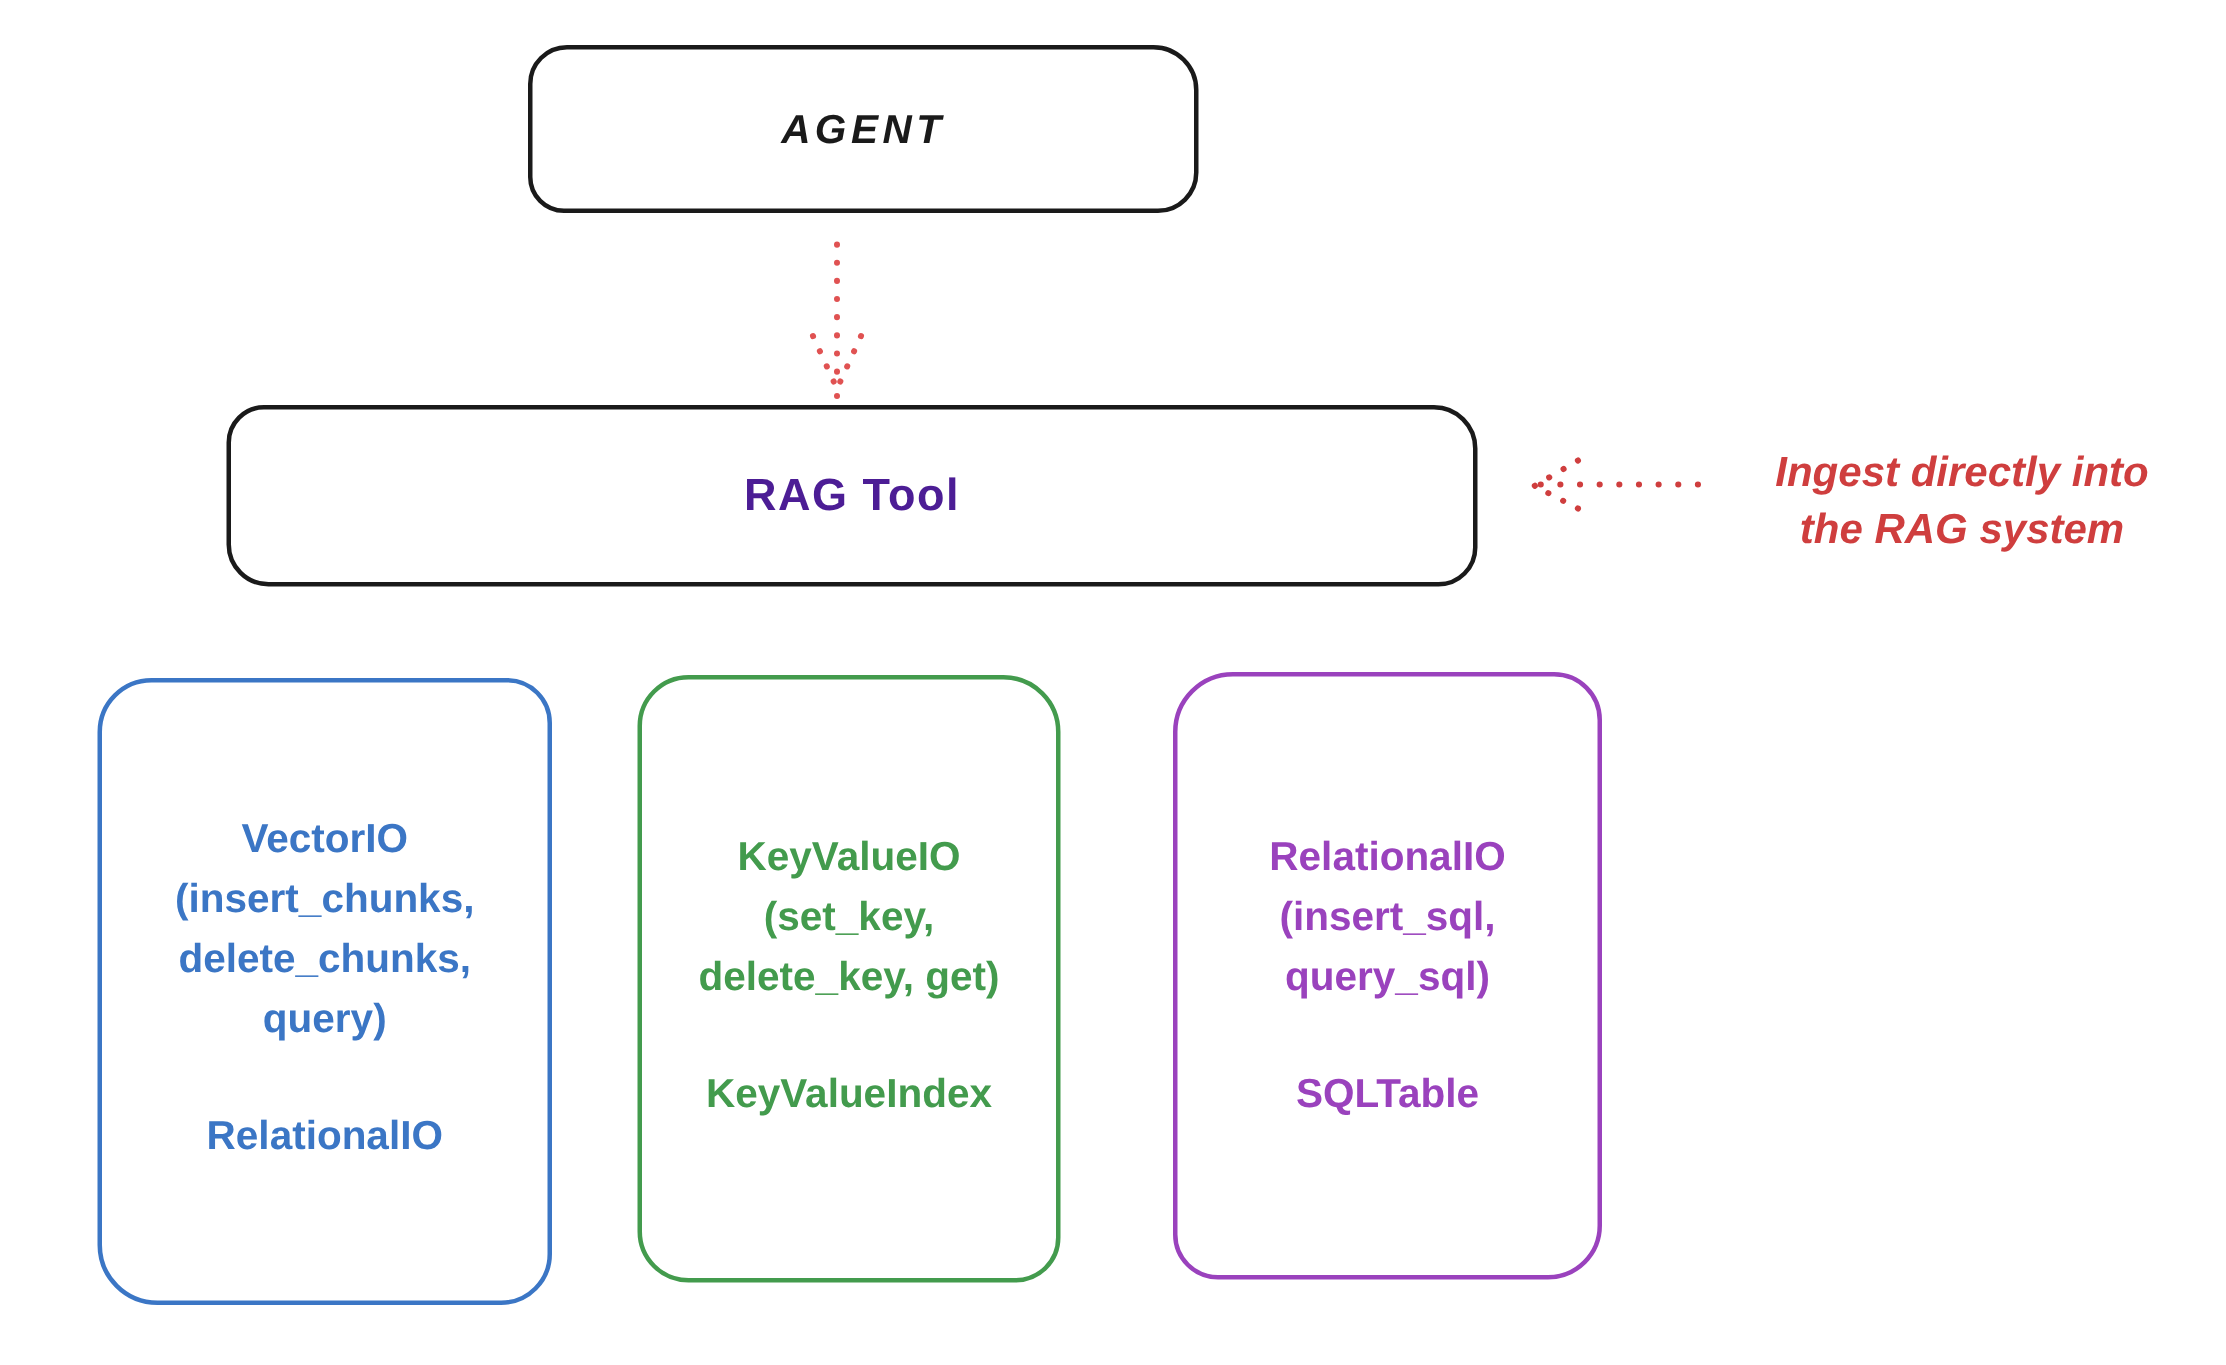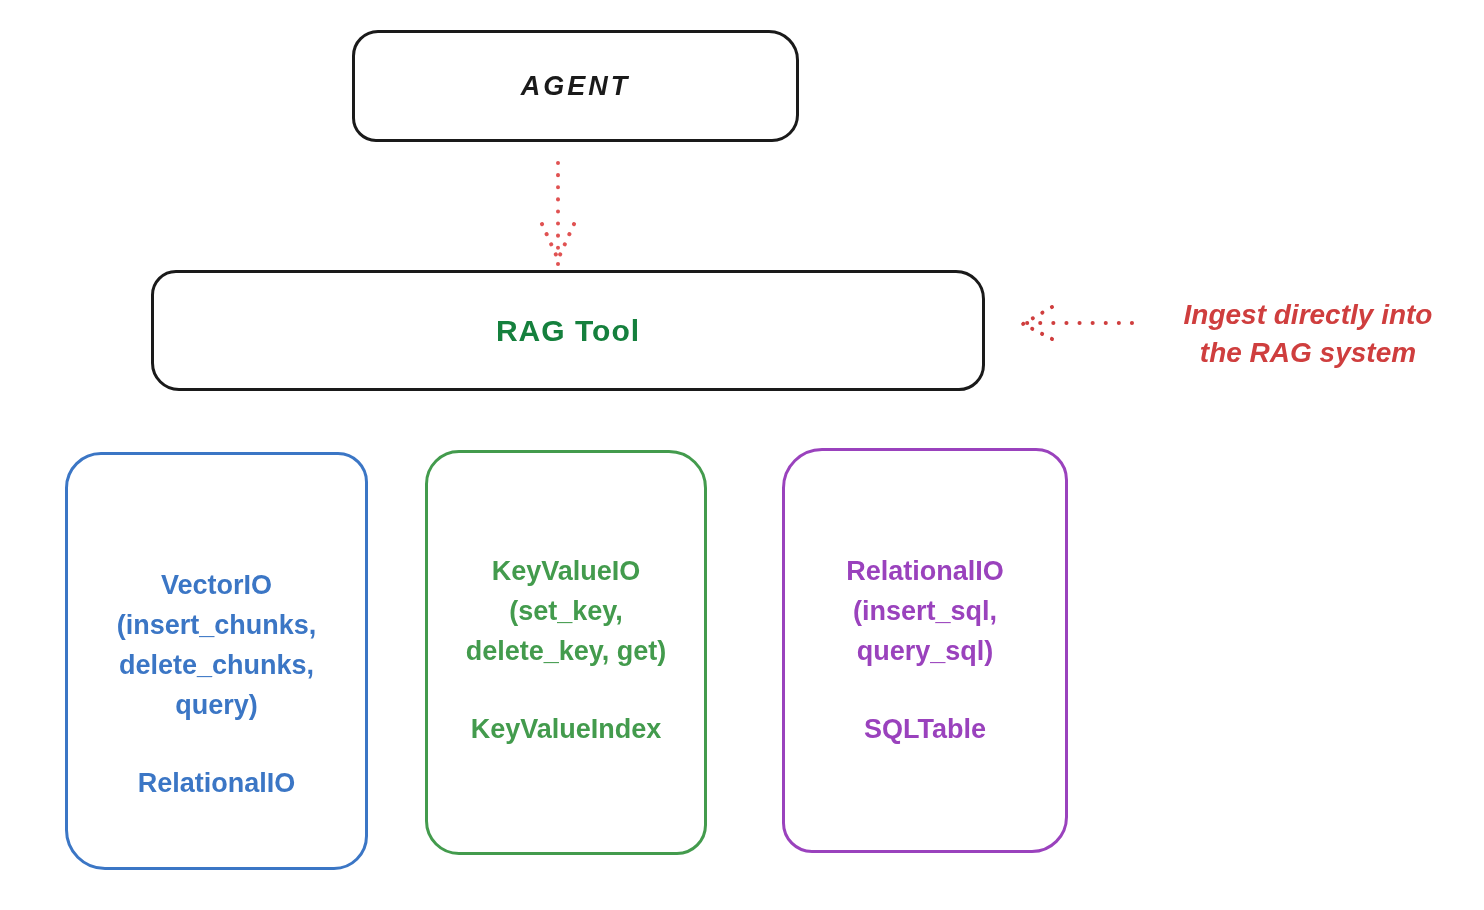--- a/index.html
+++ b/index.html
@@ -26,21 +26,21 @@
   .agent-label{
     font-size:27px;font-weight:700;letter-spacing:3px;
     color:#1a1a1a;font-style:italic;
   }
   .ragtool-box{
     left:151px;top:270px;width:834px;height:121px;
     border-radius:25px 29px 26px 28px;
   }
   .ragtool-label{
     font-size:30px;font-weight:600;letter-spacing:1px;
-    color:#15803d;
+    color:#4c1d95;
   }
   .arrow-svg{position:absolute;}
   .annotation{
     position:absolute;left:1140px;top:284px;width:336px;
     text-align:center;
     color:#cf3e3e;
     font-size:28px;font-weight:700;line-height:38px;
     white-space:pre-line;
     font-style:italic;
     margin-top:12px;
@@ -55,21 +55,21 @@
     font-size:27px;font-weight:600;line-height:40px;
   }
   .backend-index{
     font-size:27px;font-weight:600;line-height:40px;
     margin-top:38px;
   }
   .vector-box{
     left:65px;top:452px;width:303px;height:418px;
     border-color:#3b76c5;color:#3b76c5;
     border-radius:36px 30px 34px 40px;
-    padding-top:110px;
+    padding-top:84px;
   }
   .keyvalue-box{
     left:425px;top:450px;width:282px;height:405px;
     border-color:#439b4d;color:#439b4d;
     border-radius:34px 38px 30px 34px;
     padding-top:98px;
   }
   .relational-box{
     left:782px;top:448px;width:286px;height:405px;
     border-color:#9a42bd;color:#9a42bd;

